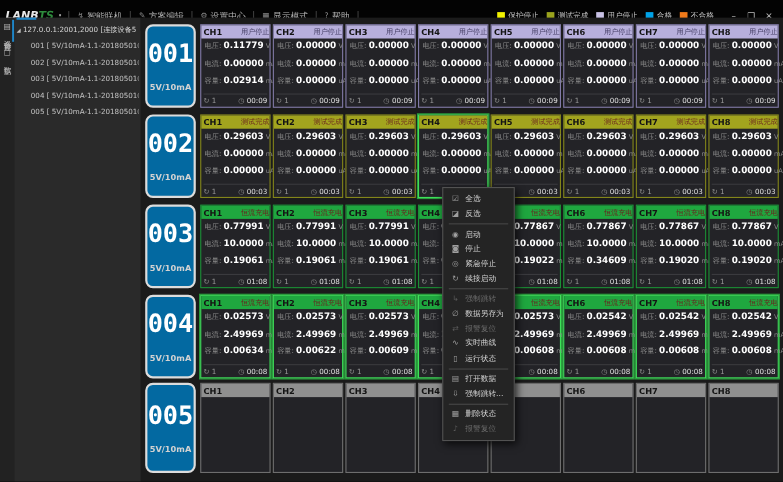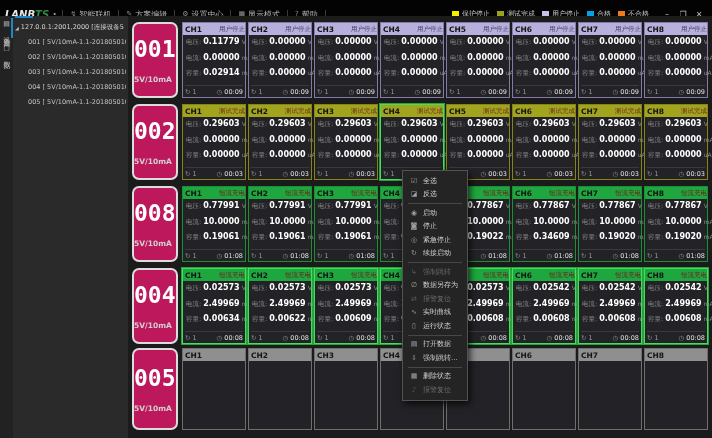--- a/index.html
+++ b/index.html
@@ -35,23 +35,23 @@
   .tree { padding:4px 2px; }
   .tree-root { display:flex; align-items:center; gap:2px; color:#d6d6d6; font-size:6.5px;
                white-space:nowrap; overflow:hidden; height:15px; }
   .tree-root .tr-arrow { font-size:5px; color:#bdbdbd; }
   .tree-dev { color:#c4c4c4; font-size:6.5px; white-space:nowrap; overflow:hidden;
               height:15px; line-height:15px; padding-left:13px; }
 
   
   .main { position:absolute; left:128px; top:16px; width:584px; height:422px; background:#1b1b1b; }
   .grow { position:absolute; left:0; width:584px; }
-  .dtile { position:absolute; left:4px; top:0; width:46px; height:100%; background:#be185d;
+  .dtile { position:absolute; left:4px; top:0; width:46px; height:100%; background:#0369a1;
            border:2px solid #dcdcdc; border-radius:7px; display:flex; flex-direction:column;
-           justify-content:center; }
+           align-items:center; justify-content:center; }
   .dnum { font-family:"DejaVu Sans Mono","Liberation Mono",monospace; font-weight:bold;
           font-size:23px; color:#fff; letter-spacing:0px; line-height:1; margin-top:2px; }
   .dspec { font-size:7.5px; color:#d2d2d2; margin-top:14px;font-weight:bold; }
 
   .card { position:absolute; top:0; width:64px; height:100%; background:#232327;
           border:1px solid var(--brd); display:flex; flex-direction:column; }
   .card.sel { border:1px solid #3fe05a; box-shadow:0 0 0 1px #2aa33e; }
   .chead { height:12px; background:var(--hdr); display:flex; align-items:center; padding:0 2px;
            gap:17px; overflow:hidden; white-space:nowrap; }
   .cname { font-size:7.5px; font-weight:bold; color:#141414; }
@@ -612,21 +612,21 @@
             </div>
           </div>
           <div class="cfoot">
             <span><span class="ic">↻</span><span> 1</span></span>
             <span><span class="ic">◷</span><span class="t"> 00:03</span></span>
           </div>
         </div>
       </div>
       <div class="grow" style="top: 170px; height: 76px;">
         <div class="dtile">
-          <div class="dnum">008</div>
+          <div class="dnum">003</div>
           <div class="dspec">5V/10mA</div>
         </div>
         <div class="card" style="left: 54px; --hdr: #1fa73f; --brd: #1b8f36; --stc: #6d1d1d;">
           <div class="chead">
             <span class="cname">CH1</span>
             <span class="cstat">恒流充电</span>
             <span class="chg-ico">∿</span>
           </div>
           <div class="cbody">
             <div class="frow">

